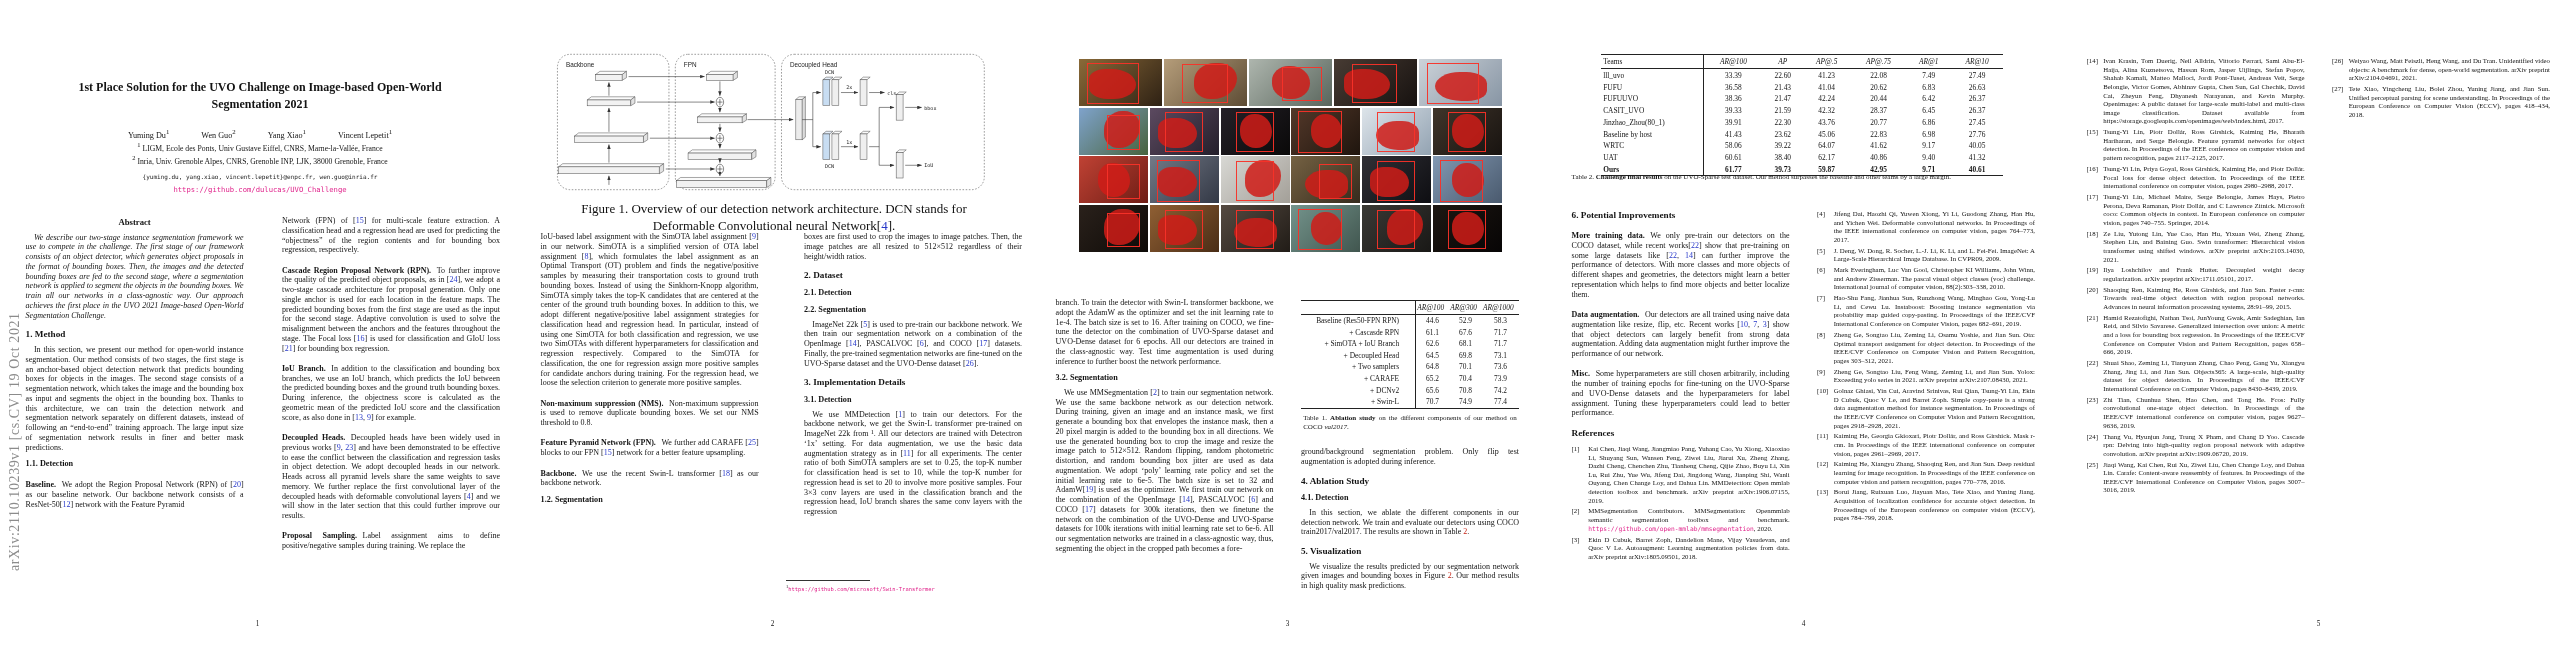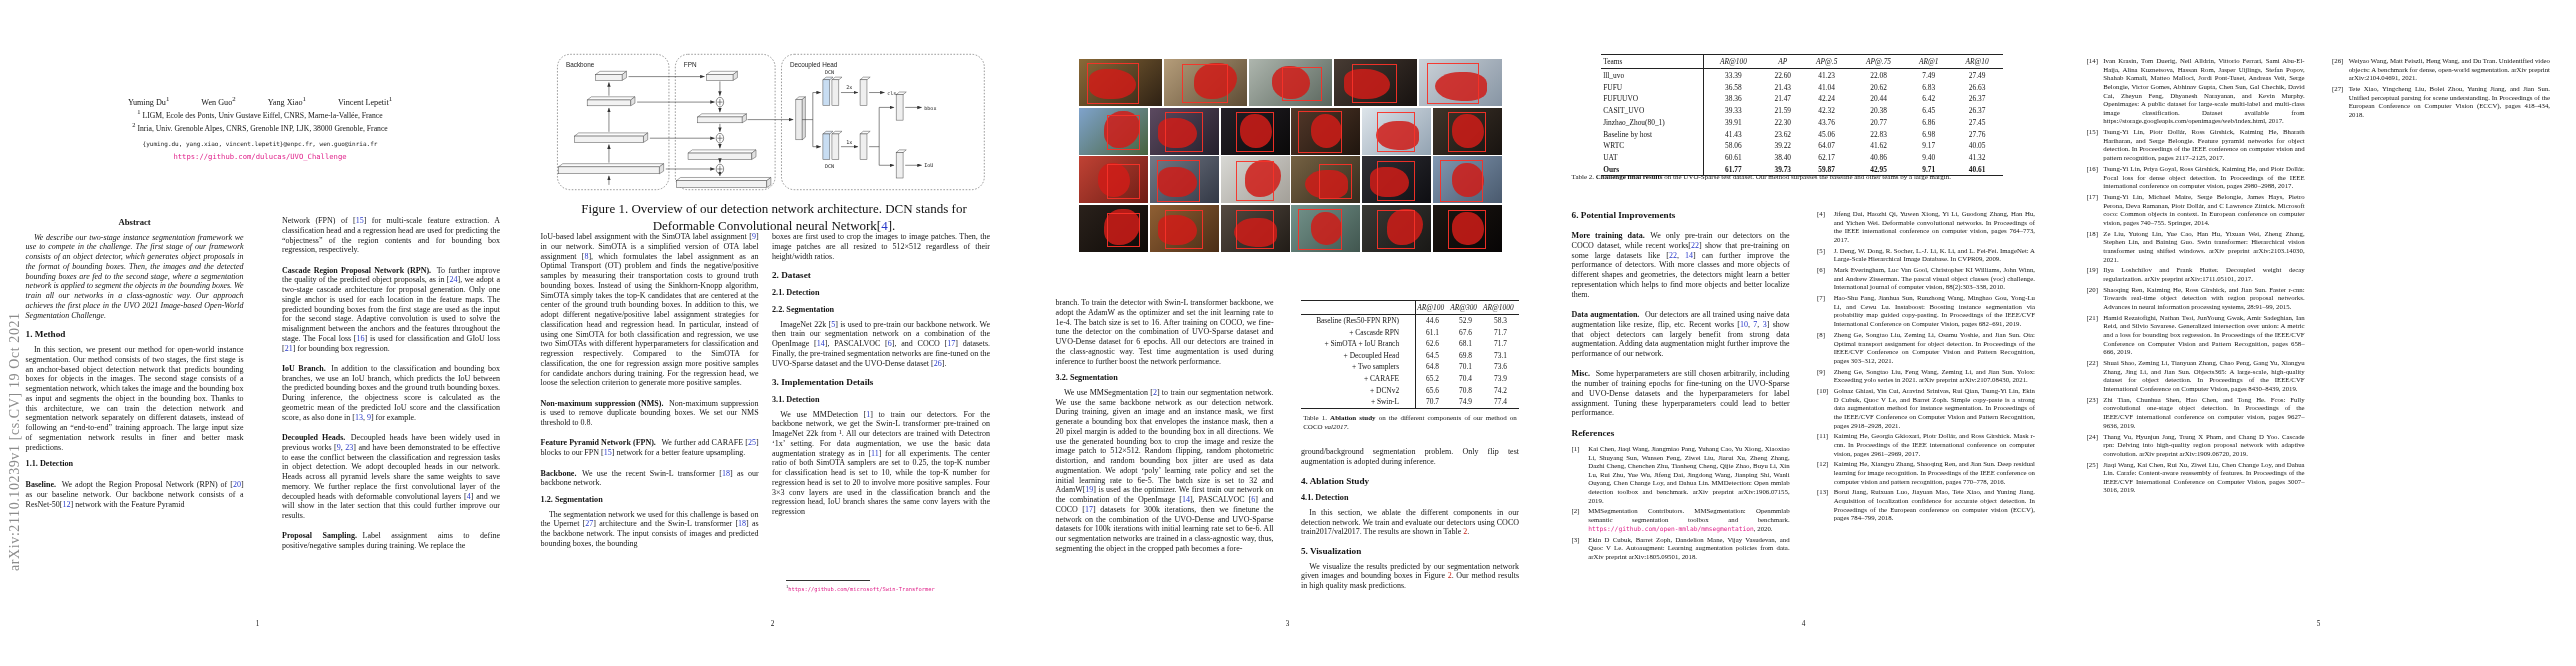--- a/index.html
+++ b/index.html
@@ -94,20 +94,21 @@
   .fnote{position:absolute;left:271px;top:580px;width:218px;font-size:5.9px;}
   .fnrule{width:84px;border-top:0.6px solid #333;margin-bottom:2.8px;}
   .fn-sup{font-size:4.4px;vertical-align:super;}
 </style>
 </head>
 <body>
 
 <div class="page" id="pg1">
   <div class="arxiv-banner">arXiv:2110.10239v1  [cs.CV]  19 Oct 2021</div>
   <div class="p1-head">
+    <div class="title">1st Place Solution for the UVO Challenge on Image-based Open-World Segmentation 2021</div>
     <div class="authors">
       <span><span>Yuming Du</span><sup>1</sup></span>
       <span><span>Wen Guo</span><sup>2</sup></span>
       <span><span>Yang Xiao</span><sup>1</sup></span>
       <span><span>Vincent Lepetit</span><sup>1</sup></span>
     </div>
     <div class="affil"><sup>1</sup> <span>LIGM, Ecole des Ponts, Univ Gustave Eiffel, CNRS, Marne-la-Vallée, France</span></div>
     <div class="affil"><sup>2</sup> <span>Inria, Univ. Grenoble Alpes, CNRS, Grenoble INP, LJK, 38000 Grenoble, France</span></div>
     <div class="emails mono">{yuming.du, yang.xiao, vincent.lepetit}@enpc.fr, wen.guo@inria.fr</div>
     <div class="repo mono">https://github.com/dulucas/UVO_Challenge</div>
@@ -261,23 +262,22 @@
       <text class="svglab" x="697" y="223">IoU</text>
     </svg>
   </div>
   <div class="figcap">Figure 1. Overview of our detection network architecture. DCN stands for Deformable Convolutional neural Network[<span class="cite">4</span>].</div>
   <div class="col" style="left:25.6px;top:232px;height:376px;">
     <p class="noind">IoU-based label assignment with the SimOTA label assignment [<span class="cite">9</span>] in our network. SimOTA is a simplified version of OTA label assignment [<span class="cite">8</span>], which formulates the label assignment as an Optimal Transport (OT) problem and finds the negative/positive samples by measuring their transportation costs to ground truth bounding boxes. Instead of using the Sinkhorn-Knopp algorithm, SimOTA simply takes the top-K candidates that are centered at the center of the ground truth bounding boxes. In addition to this, we adopt different negative/positive label assignment strategies for classification head and regression head. In particular, instead of using one SimOTA for both classification and regression, we use two SimOTAs with different hyperparameters for classification and regression respectively. Compared to the SimOTA for classification, the one for regression assign more positive samples for candidate anchors during training. For the regression head, we loose the selection criterion to generate more positive samples.</p>
     <p class="lead-para"><span class="lead">Non-maximum suppression (NMS).</span><span class="lead-gap"></span><span>Non-maximum suppression is used to remove duplicate bounding boxes. We set our NMS threshold to 0.8.</span></p>
     <p class="lead-para"><span class="lead">Feature Pyramid Network (FPN).</span><span class="lead-gap"></span><span>We further add CARAFE [<span class="cite">25</span>] blocks to our FPN [<span class="cite">15</span>] network for a better feature upsampling.</span></p>
     <p class="lead-para"><span class="lead">Backbone.</span><span class="lead-gap"></span><span>We use the recent Swin-L transformer [<span class="cite">18</span>] as our backbone network.</span></p>
     <h3 class="subsec">1.2. Segmentation</h3>
-    <p class="indent">The segmentation network we used for this challenge is based on the Upernet [<span class="cite">27</span>] architecture and the Swin-L transformer [<span class="cite">18</span>] as the backbone network. The input consists of images and predicted bounding boxes, the bounding</p>
-  </div>
-  <div class="col" style="left:257px;top:232px;height:376px;">
+  </div>
+  <div class="col" style="left:289px;top:232px;height:376px;">
     <p class="noind">boxes are first used to crop the images to image patches. Then, the image patches are all resized to 512×512 regardless of their height/width ratios.</p>
     <h2 class="sec">2. Dataset</h2>
     <h3 class="subsec">2.1. Detection</h3>
     <h3 class="subsec">2.2. Segmentation</h3>
     <p class="indent">ImageNet 22k [<span class="cite">5</span>] is used to pre-train our backbone network. We then train our segmentation network on a combination of the OpenImage [<span class="cite">14</span>], PASCALVOC [<span class="cite">6</span>], and COCO [<span class="cite">17</span>] datasets. Finally, the pre-trained segmentation networks are fine-tuned on the UVO-Sparse dataset and the UVO-Dense dataset [<span class="cite">26</span>].</p>
     <h2 class="sec">3. Implementation Details</h2>
     <h3 class="subsec">3.1. Detection</h3>
     <p class="indent">We use MMDetection [<span class="cite">1</span>] to train our detectors. For the backbone network, we get the Swin-L transformer pre-trained on ImageNet 22k from ¹. All our detectors are trained with Detectron ‘1x’ setting. For data augmentation, we use the basic data augmentation strategy as in [<span class="cite">11</span>] for all experiments. The center ratio of both SimOTA samplers are set to 0.25, the top-K number for classification head is set to 10, while the top-K number for regression head is set to 20 to involve more positive samples. Four 3×3 conv layers are used in the classification branch and the regression head, IoU branch shares the same conv layers with the regression</p>
   </div>
   <div class="fnote">
@@ -499,21 +499,21 @@
             <td>42.24</td>
             <td>20.44</td>
             <td>6.42</td>
             <td>26.37</td>
           </tr>
         <tr>
             <td class="lbl">CASIT_UVO</td>
             <td>39.33</td>
             <td>21.59</td>
             <td>42.32</td>
-            <td>20.38</td>
+            <td>28.37</td>
             <td>6.45</td>
             <td>26.37</td>
           </tr>
         <tr>
             <td class="lbl">Jinzhao_Zhou(80_1)</td>
             <td>39.91</td>
             <td>22.30</td>
             <td>43.76</td>
             <td>20.77</td>
             <td>6.86</td>

